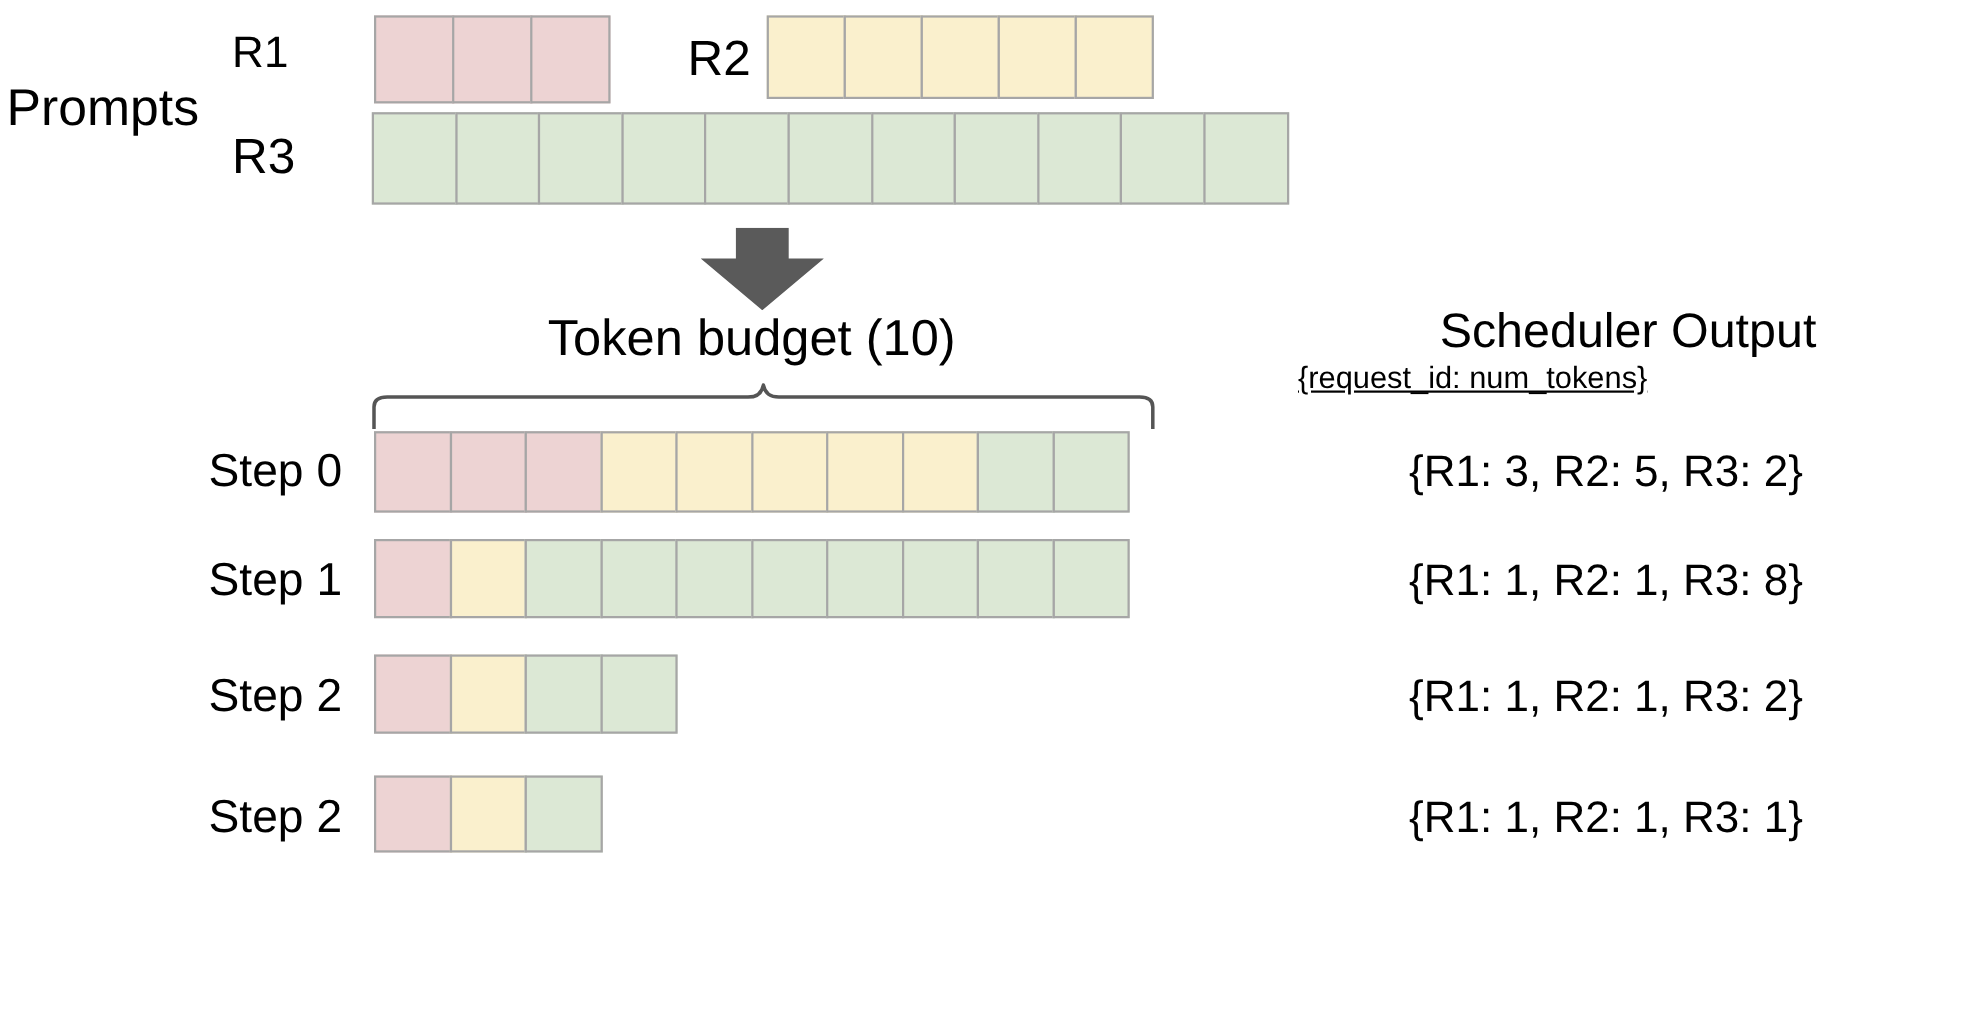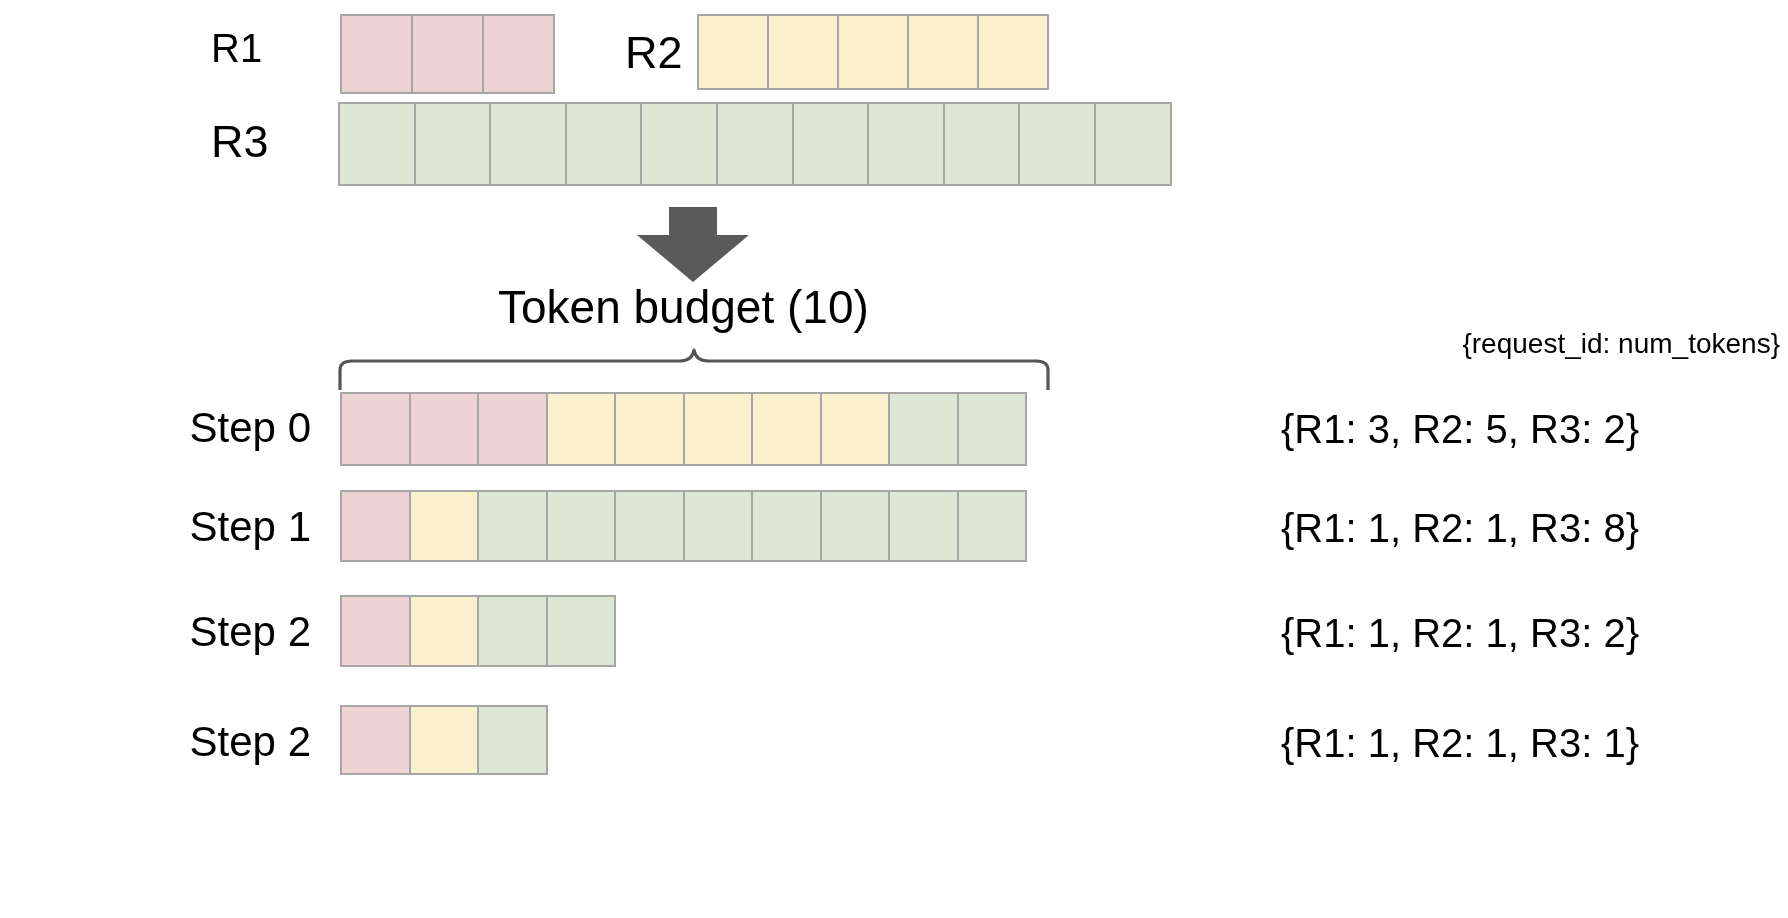--- a/index.html
+++ b/index.html
@@ -68,22 +68,23 @@
     left: 1180px;
     top: 279px;
     width: 600px;
     text-align: center;
     font-size: 44px;
   }
   .lbl-sched-sub {
     left: 1180px;
     top: 330px;
     width: 600px;
-    text-align: right;
+    text-align: left;
     font-size: 28px;
+    text-decoration: underline;
   }
 
   .lbl-output {
     position: absolute;
     left: 1160px;
     width: 600px;
     text-align: center;
     font-size: 40px;
     white-space: nowrap;
   }
@@ -104,20 +105,21 @@
     top: 348px;
     width: 712px;
     height: 42px;
   }
 </style>
 </head>
 <body>
 
 <div class="canvas">
 
+  <div class="lbl lbl-prompts">Prompts</div>
 
   <div class="lbl lbl-r1">R1</div>
 
   <div class="token-row" id="prompt-row-r1" style="left:340px; top:14px; height:80px;">
       <div class="cell c-r1" style="width: 73px;"></div>
       <div class="cell c-r1" style="width: 73px;"></div>
       <div class="cell c-r1" style="width: 73px;"></div>
     </div>
 
   <div class="lbl lbl-r2">R2</div>
@@ -153,20 +155,21 @@
   </div>
 
   <div class="lbl lbl-budget">Token  budget (10)</div>
 
   <div class="brace-wrap">
     <svg viewBox="0 0 712 42" width="712" height="42" preserveAspectRatio="none">
       <path d="M2,42 L2,22 Q2,13 14,13 L342,13 Q354,13 356,2 Q358,13 370,13 L698,13 Q710,13 710,22 L710,42" fill="none" stroke="#555555" stroke-width="3.2" stroke-linecap="round" stroke-linejoin="round"></path>
     </svg>
   </div>
 
+  <div class="lbl lbl-sched-title">Scheduler Output</div>
   <div class="lbl lbl-sched-sub">{request_id: num_tokens}</div>
 
   <div id="steps-container">
       <div class="lbl-step" style="top: 404px;">Step 0</div>
       <div class="token-row" style="left: 340px; top: 392px; height: 74px;">
         <div class="cell c-r1" style="width: 70.5px;"></div>
         <div class="cell c-r1" style="width: 70.5px;"></div>
         <div class="cell c-r1" style="width: 70.5px;"></div>
         <div class="cell c-r2" style="width: 70.5px;"></div>
         <div class="cell c-r2" style="width: 70.5px;"></div>

